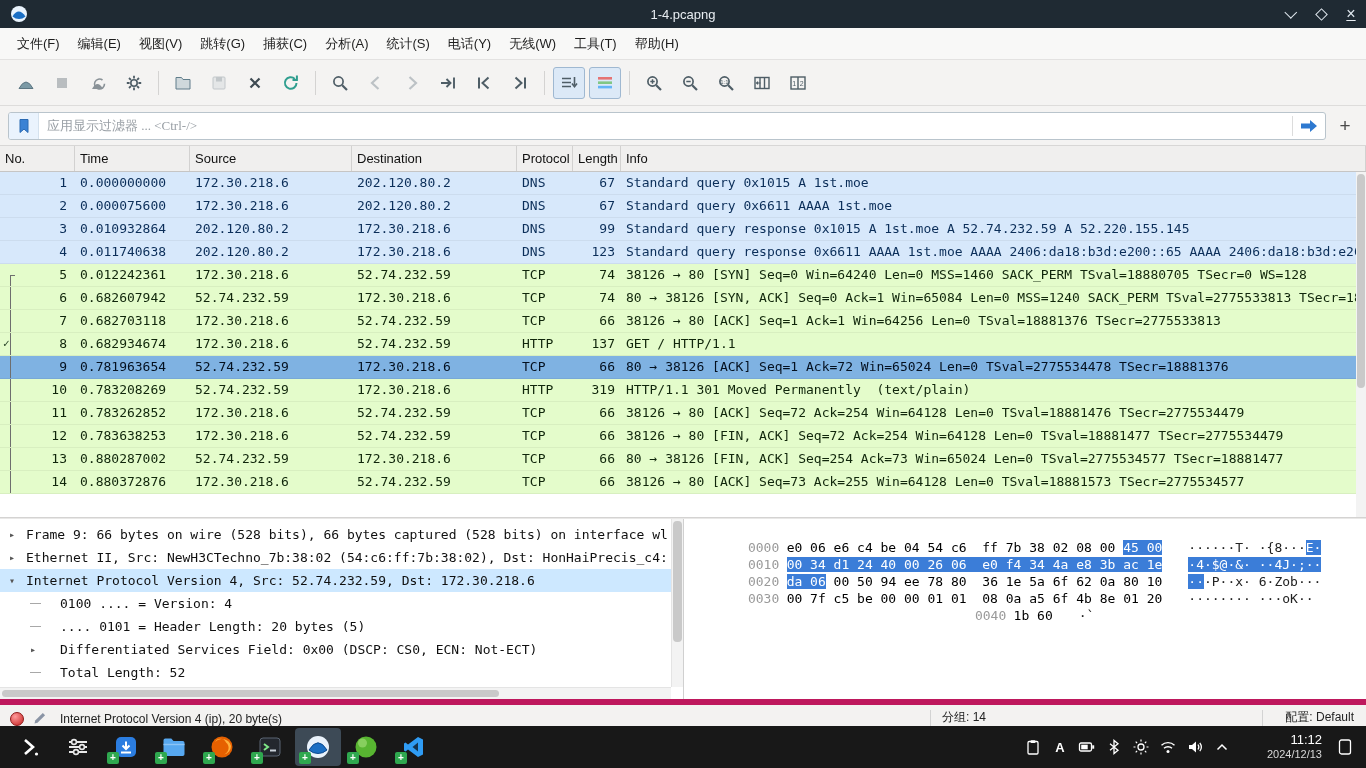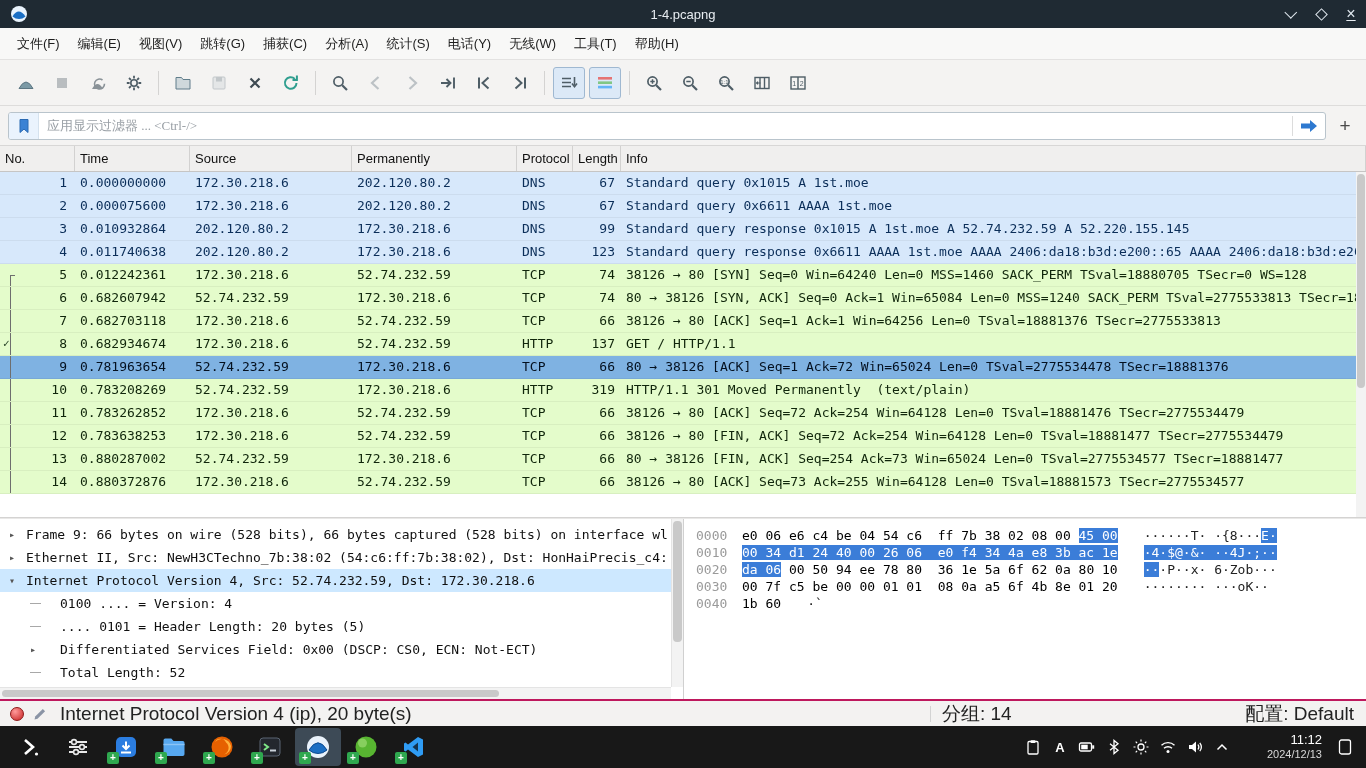--- a/index.html
+++ b/index.html
@@ -82,33 +82,33 @@
   .dline.lv1 { padding-left:60px; }
   .dline.lv1::before { content:""; position:absolute; left:30px; top:11px; width:11px; height:1px; background:#a8a8a8; }
   .dline.dsel { background:#cde8ff; }
   .dexp { position:absolute; left:9px; top:0; font-size:10px; color:#555; }
   .dline.lv1 .dexp { left:30px; }
   .dline.lv1.hasexp::before { display:none; }
   .d-vscroll { position:absolute; right:0; top:0; bottom:12px; width:12px; background:#f3f3f3; border-left:1px solid #e4e4e4; }
   .d-hscroll { position:absolute; left:0; bottom:0; height:12px; right:12px; background:#f3f3f3; border-top:1px solid #e4e4e4; }
   .hthumb { position:absolute; top:2px; bottom:2px; background:#c9c9c9; border-radius:4px; }
 
-  .hexpane { flex:1; background:#fff; border-left:1px solid #d0d0d0; padding:8px 0 0 12px; overflow:hidden; }
+  .hexpane { flex:1; background:#fff; border-left:1px solid #d0d0d0; padding:20px 0 0 12px; overflow:hidden;text-align:center; }
   .hexrow { height:17px; line-height:17px; font-family:"DejaVu Sans Mono","Liberation Mono",monospace;
     font-size:13px; white-space:pre; }
   .hoff { color:#9a9a9a; display:inline-block; width:46px; }
   .hhex { display:inline-block; margin-right:26px; }
   .hseg { white-space:pre; }
   .hseg.hl { background:#3b7dd8; color:#fff; }
   .hasc .hseg { color:#222; }
   .hasc .hseg.hl { color:#fff; }
 
   
-  .statusbar { height:27px; background:#f3f2f1; border-top:2px solid #be185d; position:relative;
-    display:flex; align-items:center; padding:0 10px; font-size:19px; color:#222; flex:0 0 auto; }
+  .statusbar { height:27px; background:#f3f2f1; border-top:6px solid #be185d; position:relative;
+    display:flex; align-items:flex-end; padding:0 10px; font-size:12px; color:#222; flex:0 0 auto; }
   .expert { width:14px; height:14px; border-radius:50%;
     background:radial-gradient(circle at 35% 30%, #ff9a9a, #c62222); border:1px solid #8e1717; }
   .spencil { margin-left:8px; display:flex; }
   .sfield { margin-left:12px; white-space:nowrap; overflow:hidden; }
   .ssep { position:absolute; width:1px; height:16px; background:#d3d3d3; top:5px; }
   .spackets { position:absolute; left:942px; white-space:nowrap; }
   .sprofile { position:absolute; right:12px; white-space:nowrap; }
 
   
   .taskbar { height:42px; background:#181818; display:flex; align-items:center; padding:0 6px; flex:0 0 auto; }
@@ -320,21 +320,21 @@
       </span>
     </div>
     <span class="fplus">+</span>
   </div>
 
   <div class="plist">
     <div class="phead">
         <div class="hcell">No.</div>
         <div class="hcell">Time</div>
         <div class="hcell">Source</div>
-        <div class="hcell">Permanently</div>
+        <div class="hcell">Destination</div>
         <div class="hcell">Protocol</div>
         <div class="hcell">Length</div>
         <div class="hcell">Info</div>
       </div>
     <div class="pbody">
         <div class="prow dns">
           <span class="pcell c-no">1</span>
           <span class="pcell c-time">0.000000000</span>
           <span class="pcell c-src">172.30.218.6</span>
           <span class="pcell c-dst">202.120.80.2</span>

